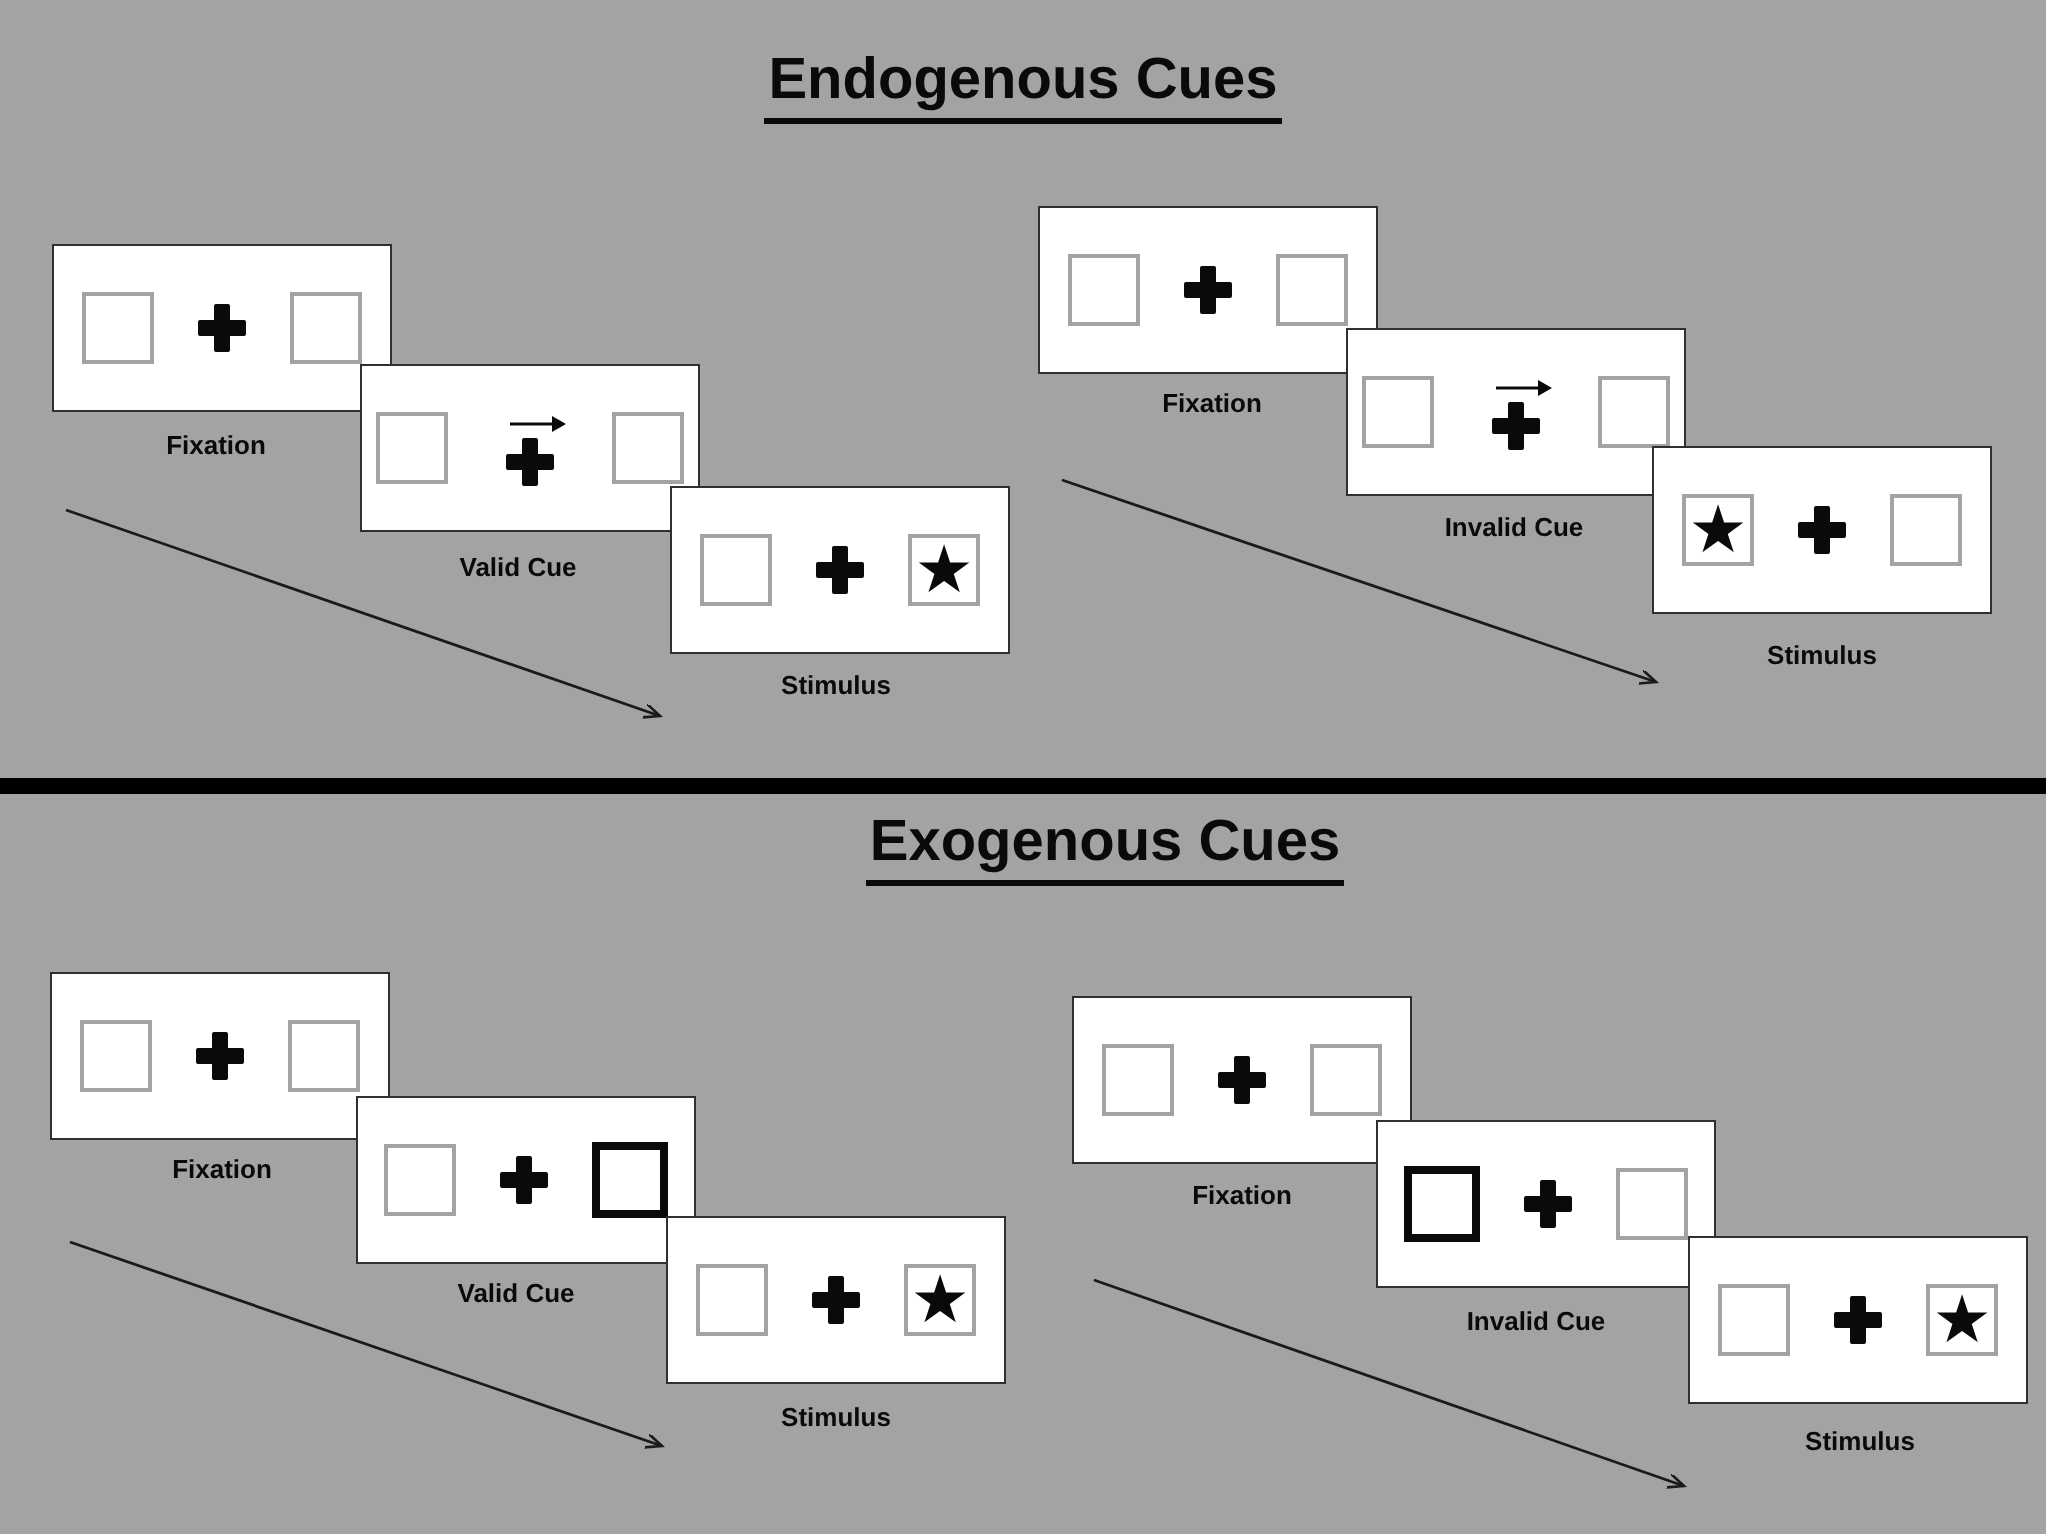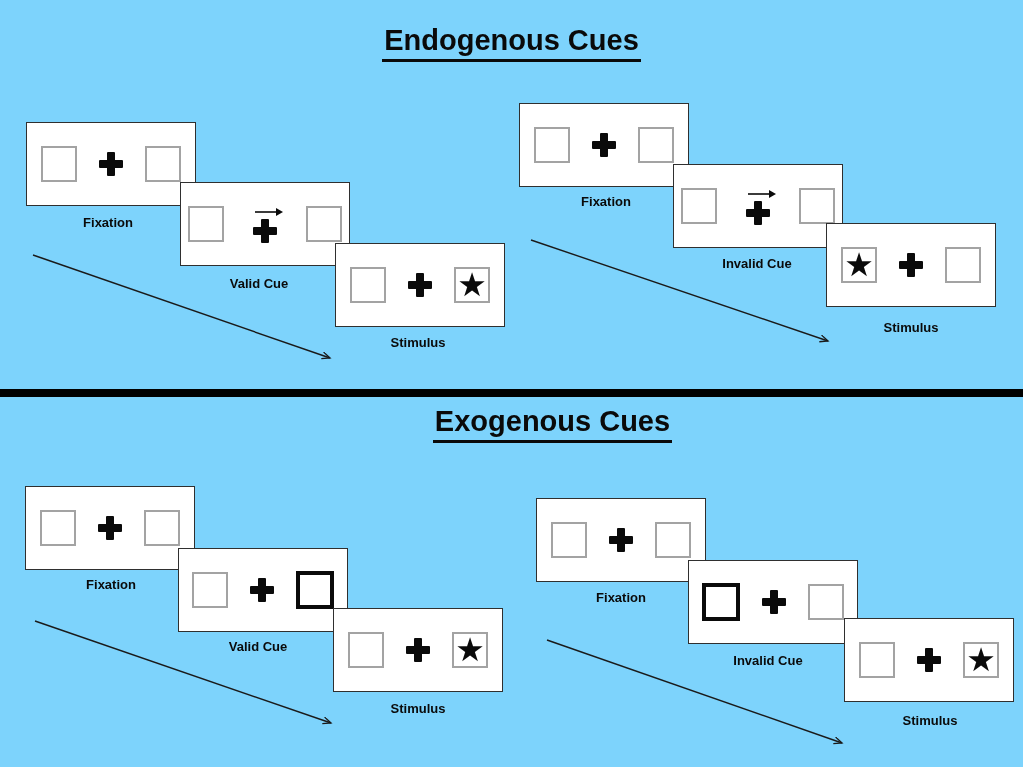--- a/index.html
+++ b/index.html
@@ -1,17 +1,17 @@
 <!DOCTYPE html>
 <html><head>
 <meta charset="utf-8">
 <style>
   html,body{margin:0;padding:0;background:#ffffff;}
   #stage{
-    position:relative;width:1023px;height:767px;background:#7dd3fc;
+    position:relative;width:1023px;height:767px;background:#a3a3a3;
     font-family:"Liberation Sans", sans-serif;overflow:hidden;
   }
   .section-title{
     position:absolute;left:0;width:1023px;text-align:center;
     font-size:29px;font-weight:bold;color:#0a0a0a;letter-spacing:0px;
   }
   .section-title span{
     display:inline-block;border-bottom:3px solid #0a0a0a;padding:0 2px 2px 2px;
   }
   .divider{

